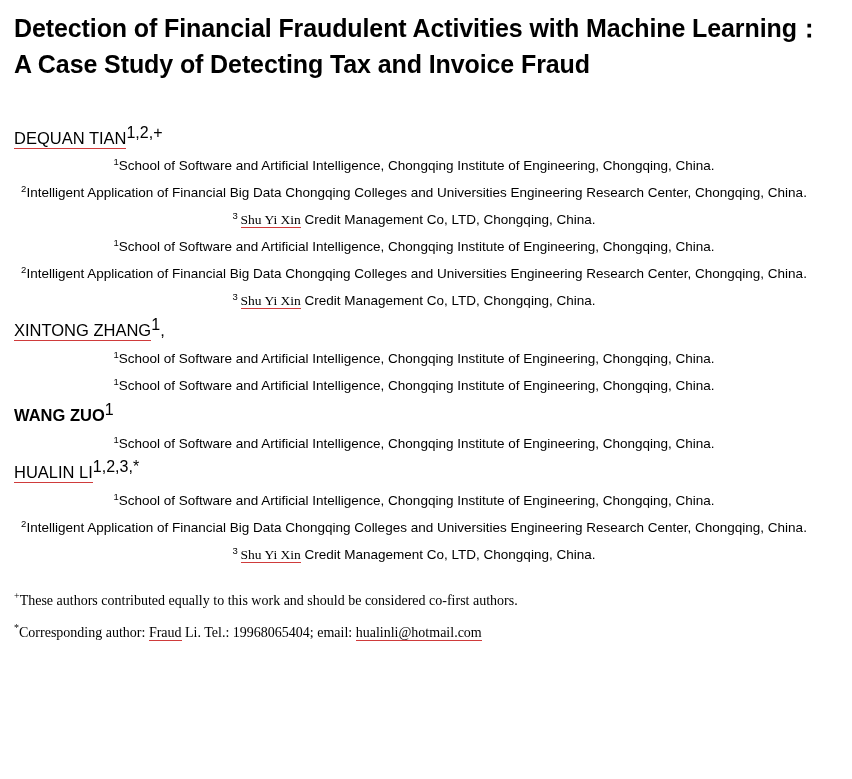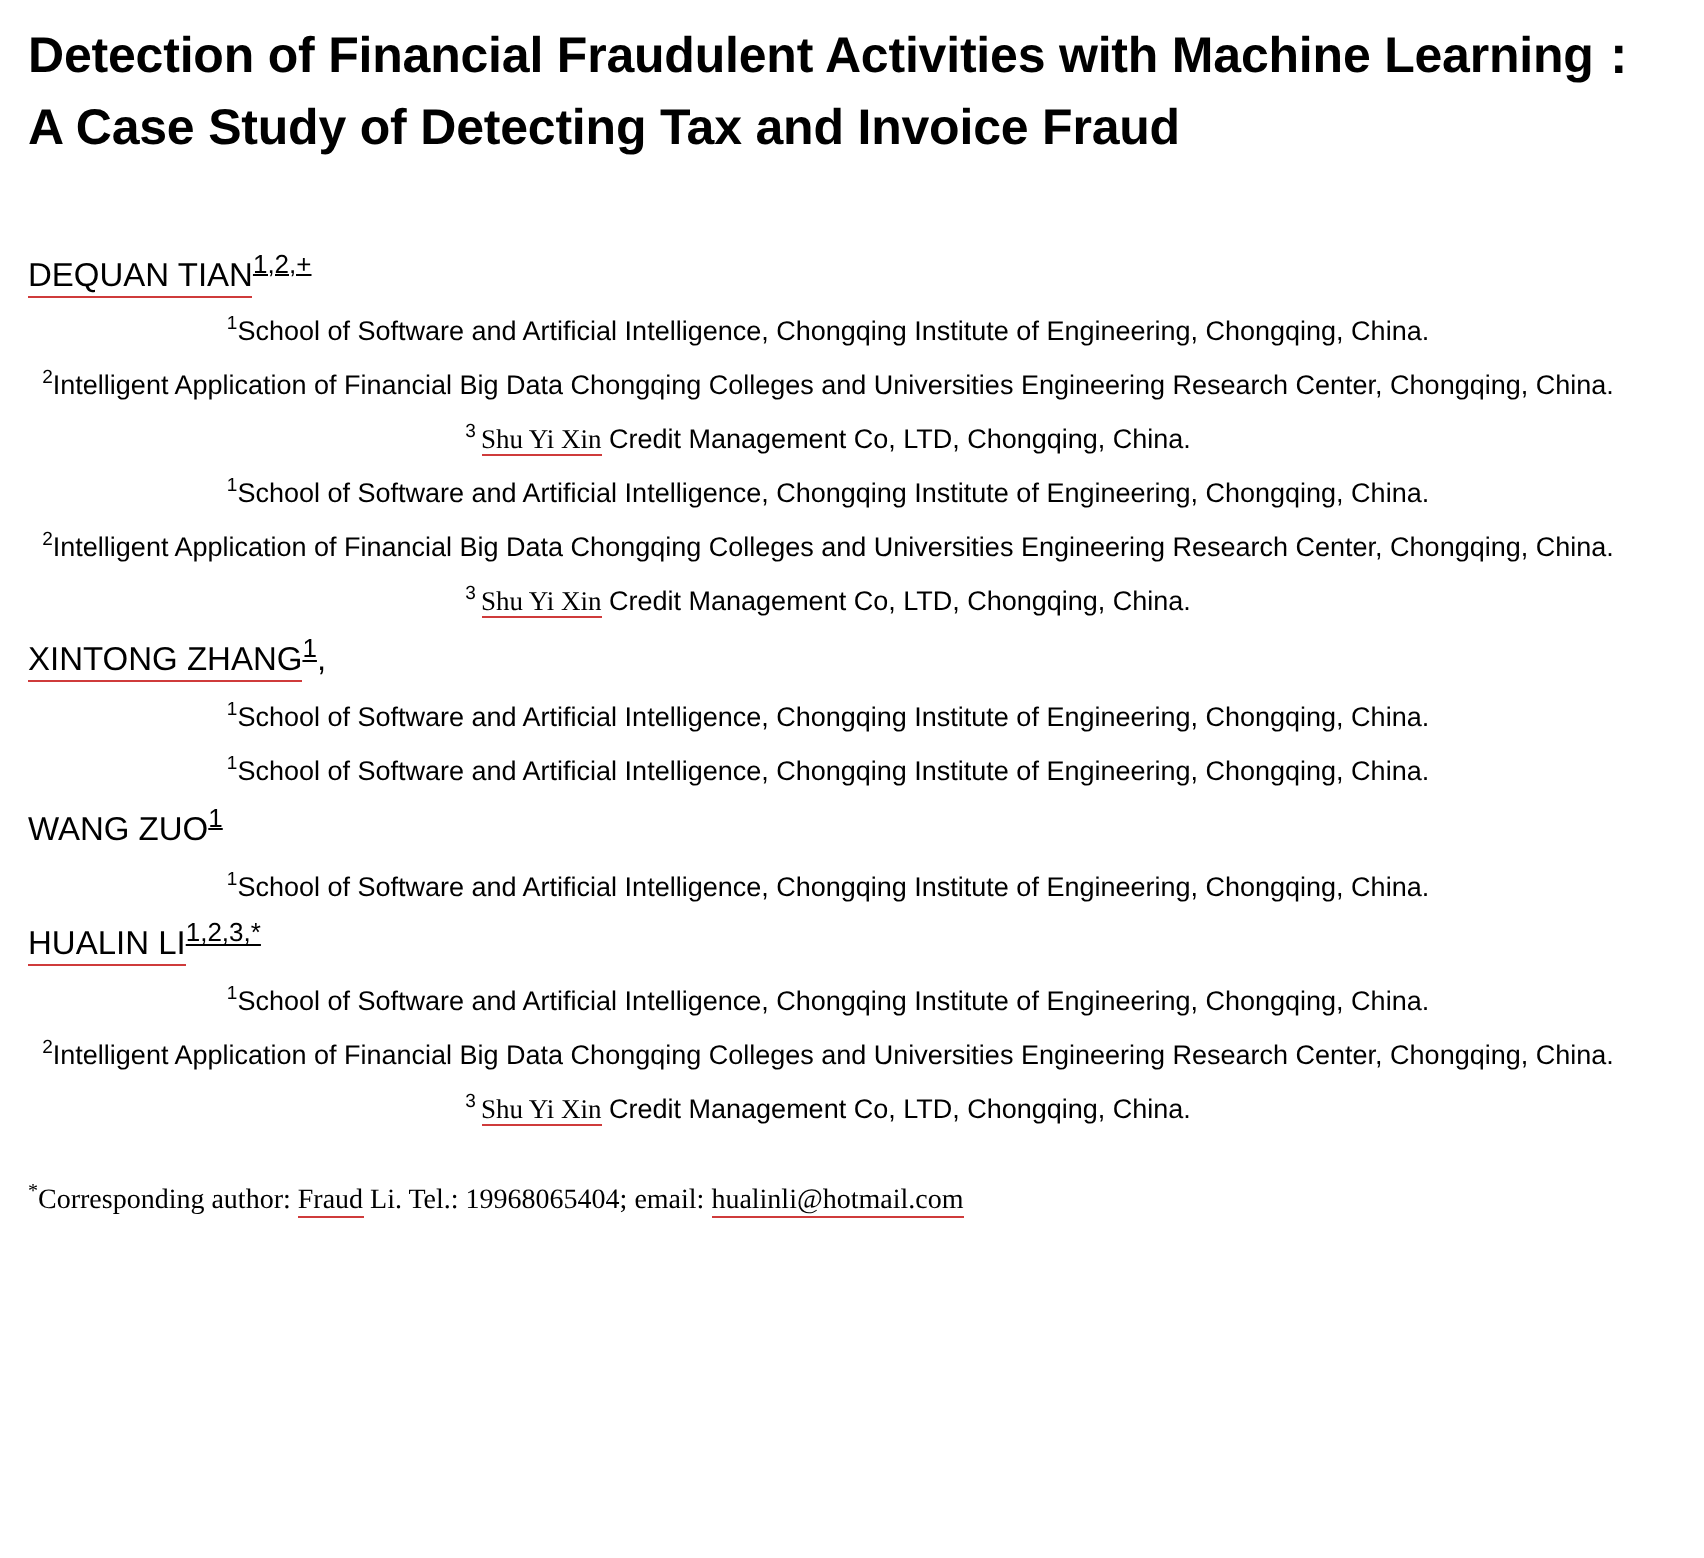--- a/index.html
+++ b/index.html
@@ -37,26 +37,26 @@
     margin-top: 11px;
     margin-bottom: 9px;
     white-space: nowrap;
   }
   .author-name .nm {
     border-bottom: 1px solid #cf3b3b;
     padding-bottom: 1px;
   }
   .author-name .nm.plain {
     border-bottom: none;
+    font-weight: bold;
   }
   .author-name sup {
-    font-size: 13px;
+    font-size: 16px;
     vertical-align: super;
     line-height: 0;
-    text-decoration: underline;
   }
   .affil {
     font-size: 13.5px;
     line-height: 1.33;
     margin-bottom: 9px;
     max-width: 800px;
     text-align: center;
   }
   .affil sup {
     font-size: 9.5px;
@@ -112,16 +112,17 @@
     <div class="affil"><sup>1</sup><span>School of Software and Artificial Intelligence, Chongqing Institute of Engineering, Chongqing, China.</span></div>
 
     <div class="author-name"><span class="nm">HUALIN LI</span><sup>1,2,3,*</sup></div>
     <div class="affil"><sup>1</sup><span>School of Software and Artificial Intelligence, Chongqing Institute of Engineering, Chongqing, China.</span></div>
     <div class="affil"><sup>2</sup><span>Intelligent Application of Financial Big Data Chongqing Colleges and Universities Engineering Research Center, Chongqing, China.</span></div>
     <div class="affil"><sup>3 </sup><span class="sq">Shu Yi Xin</span> Credit Management Co, LTD, Chongqing, China.</div>
 
   </div>
 
   <div class="notes">
+    <div class="note"><sup>+</sup><span>These authors contributed equally to this work and should be considered co-first authors.</span></div>
     <div class="note"><sup>*</sup>Corresponding author: <span class="sq">Fraud</span> Li. Tel.: 19968065404; email: <span class="sq">hualinli@hotmail.com</span></div>
   </div>
 
 </div>
 
 </body></html>

